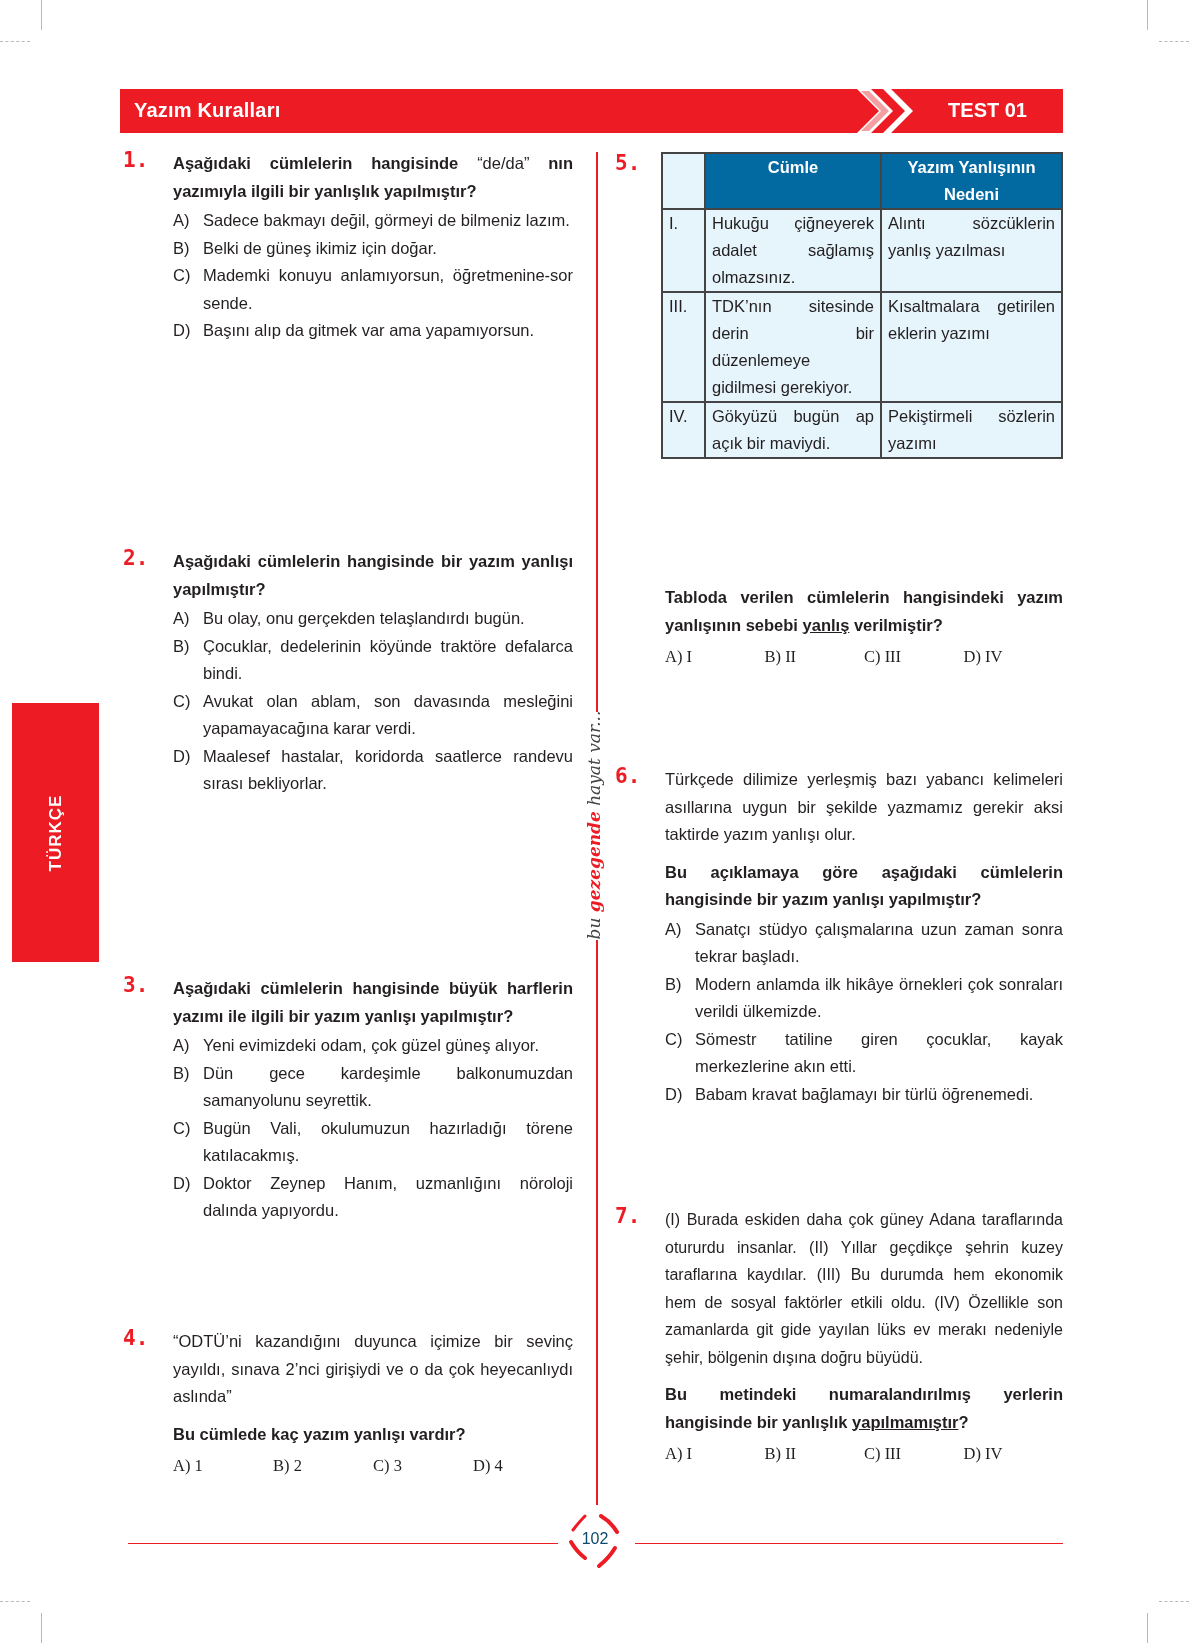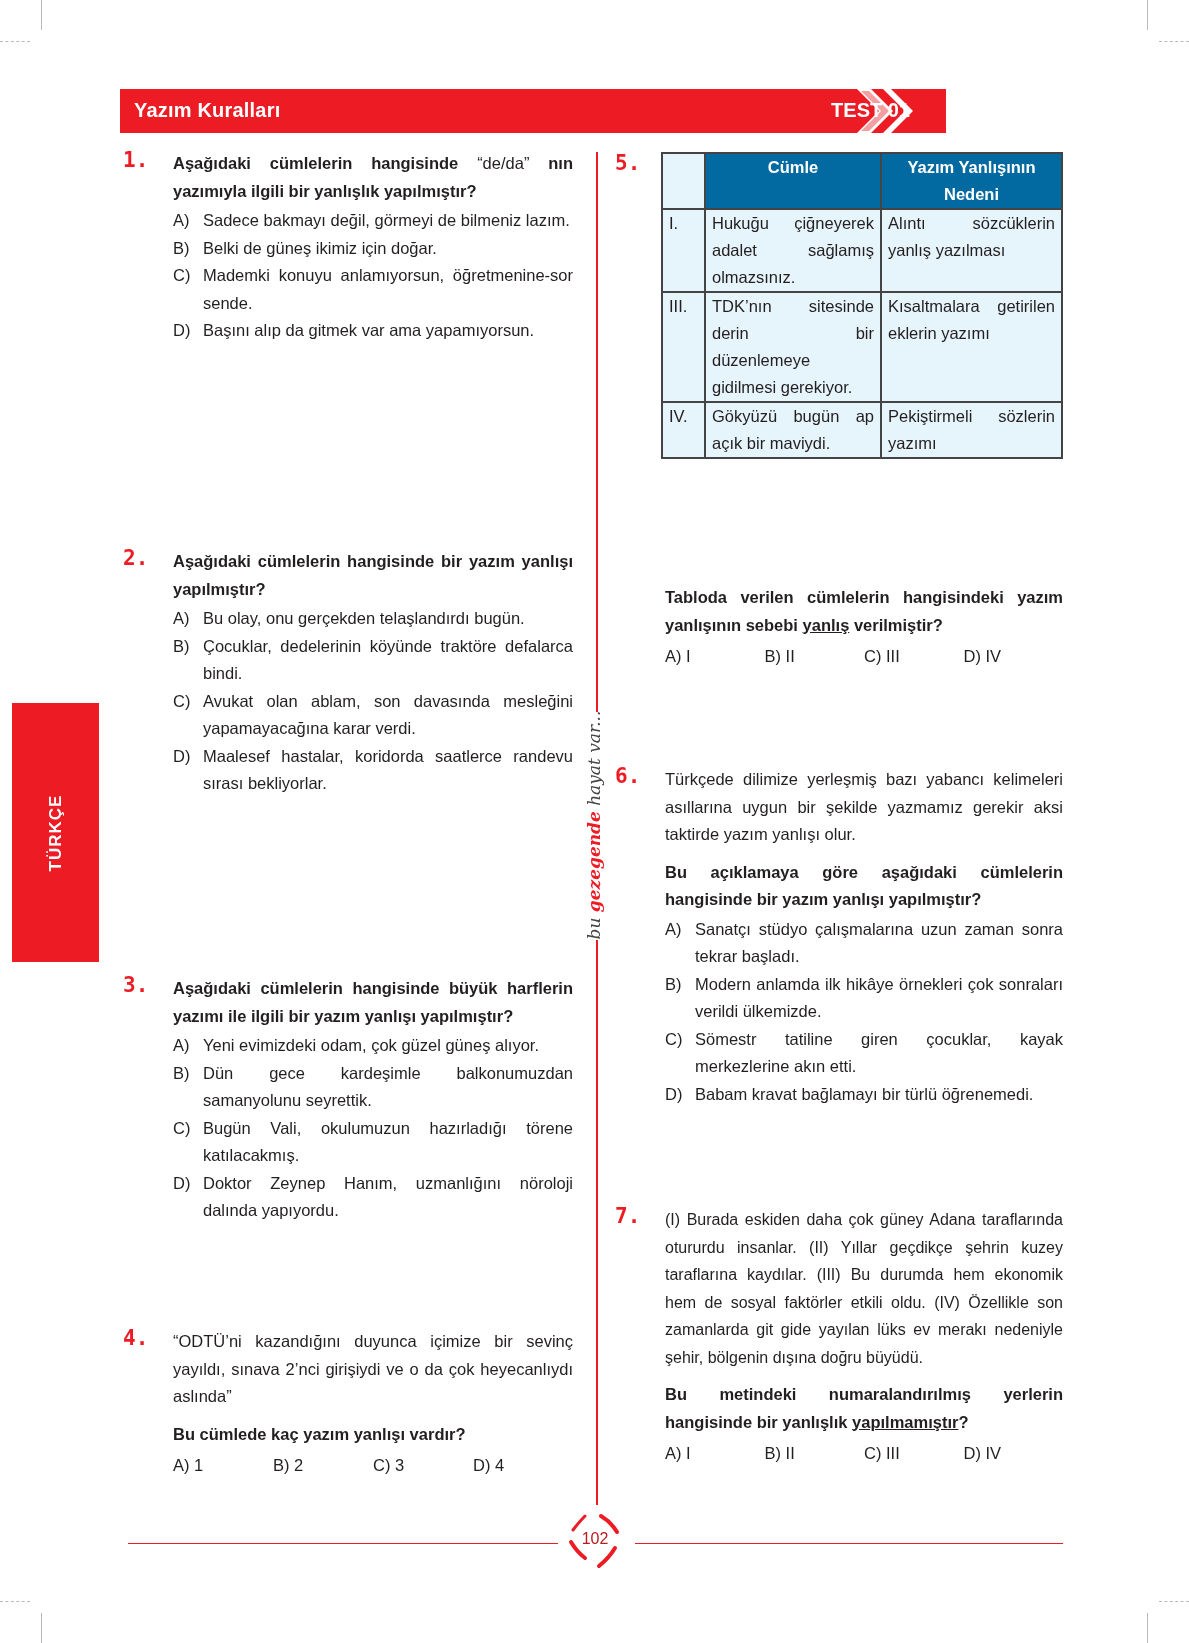--- a/index.html
+++ b/index.html
@@ -5,21 +5,21 @@
   * { box-sizing: border-box; margin: 0; padding: 0; }
   html, body { width: 1189px; height: 1643px; background: #ffffff; }
   body { position: relative; font-family: "Liberation Sans", sans-serif; color: #231f20; overflow: hidden; }
 
   
   .crop { position: absolute; background: #b8b8b8; }
   .crop.v { width: 1px; height: 30px; }
   .crop.h { height: 1px; width: 30px; border-top: 1px dashed #b8b8b8; background: none; }
 
   
-  .banner { position: absolute; left: 120px; top: 89px; width: 826px; height: 44px; background: #ed1c24; }
+  .banner { position: absolute; left: 120px; top: 89px; width: 943px; height: 44px; background: #ed1c24; }
   .banner-title { position: absolute; left: 14px; top: 10px; color: #fff; font-size: 20px; font-weight: bold; letter-spacing: 0.2px; }
   .banner-test { position: absolute; right: 36px; top: 10px; color: #ffffff; font-size: 20px; font-weight: bold; }
   .banner-chevrons { position: absolute; left: 735px; top: -2px; width: 70px; height: 48px; }
 
   
   .side-tab { position: absolute; left: 12px; top: 703px; width: 87px; height: 259px; background: #ed1c24; }
   .side-tab span { position: absolute; left: 50%; top: 50%; transform: translate(-50%, -50%) rotate(-90deg); color: #fff; font-weight: bold; font-size: 17px; letter-spacing: 1px; white-space: nowrap; }
 
   
   .divider { position: absolute; left: 596px; width: 2px; background: #ed1c24; }
@@ -31,35 +31,35 @@
   .q { position: absolute; }
   .qnum { position: absolute; left: 0; top: -2px; color: #ed1c24; font-family: "DejaVu Sans Mono", monospace; font-weight: bold; font-size: 21px; }
   .qbody { margin-left: 50px; font-size: 16.5px; line-height: 27.5px; }
   .stem { font-weight: bold; text-align: justify; }
   .stem .normal { font-weight: normal; }
   .para { text-align: justify; }
   .opts { margin-left: 0; }
   .opt { display: flex; text-align: justify; }
   .opt .lbl { width: 30px; flex: 0 0 30px; }
   .opt .txt { flex: 1; text-align: justify; }
-  .choices { display: flex; }
+  .choices { display: flex; font-family: Liberation Serif, serif; }
   .choices span { width: 108px; }
   .u { text-decoration: underline; }
 
   
   .tbl { border-collapse: collapse; font-size: 16.5px; line-height: 27px; position: absolute; left: 661px; top: 152px; width: 402px; }
   .tbl td, .tbl th { border: 2px solid #444; vertical-align: top; padding: 0 6px; background: #e6f4fc; text-align: justify; }
   .tbl th { background: #0369a1; color: #fff; font-weight: bold; text-align: center; }
   .tbl th.blank { background: #e6f4fc; }
   .tbl td.num { width: 43px; }
   .tbl td.c1 { width: 176px; }
 
   
   .footer-line { position: absolute; top: 1543px; height: 1px; background: #ed1c24; }
-  .page-num { position: absolute; left: 565px; top: 1530px; width: 60px; text-align: center; font-size: 16px; color: #b91c1c; }
+  .page-num { position: absolute; left: 565px; top: 1530px; width: 60px; text-align: center; font-size: 16px; color: #0c4a6e; }
   .page-diamond { position: absolute; left: 563px; top: 1508px; width: 64px; height: 64px; }
 </style>
 </head>
 <body>
 
 <div class="crop v" style="left:41px;top:0;"></div>
 <div class="crop h" style="left:0;top:41px;"></div>
 <div class="crop v" style="left:1147px;top:0;"></div>
 <div class="crop h" style="left:1159px;top:41px;"></div>
 <div class="crop v" style="left:41px;top:1613px;"></div>

